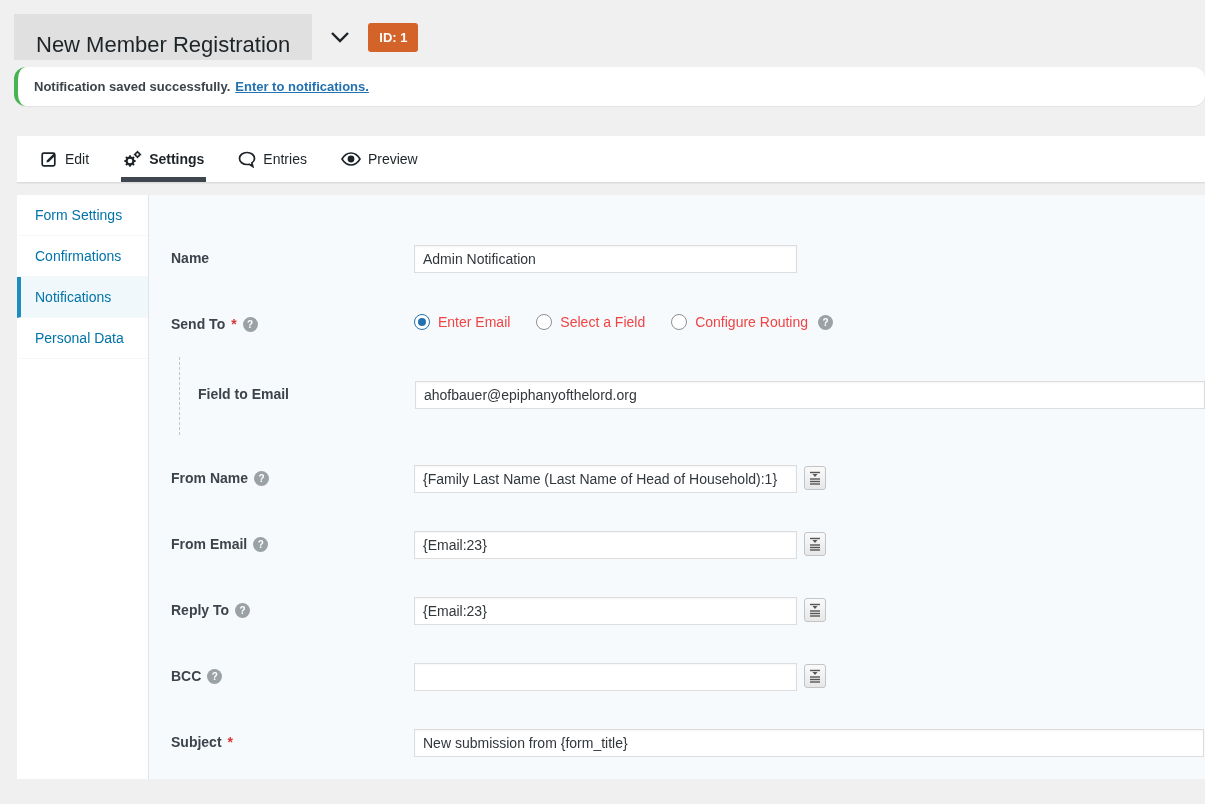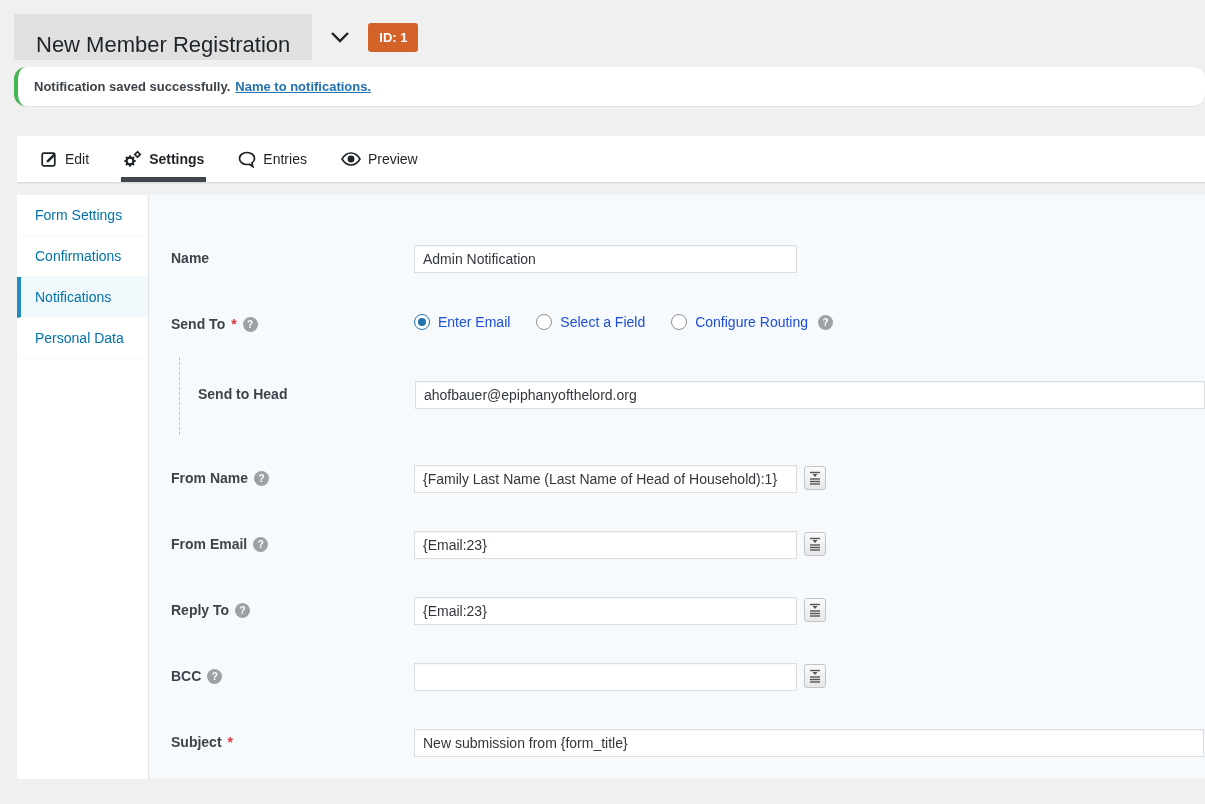--- a/index.html
+++ b/index.html
@@ -56,21 +56,21 @@
   .w-std { width:383px; }
   .w-wide { width:790px; }
 
   .merge-btn { width:22px; height:24px; margin-left:7px; margin-top:1px; cursor:pointer;
                border:1px solid #c3c4c7; border-radius:3px;
                background:linear-gradient(#fafafa,#e7e7e7);
                display:inline-flex; align-items:center; justify-content:center; }
 
   
   .radio-group { display:flex; align-items:center; gap:26px; padding-top:3px; }
-  .radio-item { display:flex; align-items:center; gap:8px; font-size:14px; color:#1d4ed8;
+  .radio-item { display:flex; align-items:center; gap:8px; font-size:14px; color:#ef4444;
                 cursor:pointer; }
   .radio-circle { width:16px; height:16px; border-radius:50%; background:#fff;
                   border:1px solid #8c8f94; display:inline-flex; align-items:center;
                   justify-content:center; flex:0 0 auto; }
   .radio-item.checked .radio-circle { border-color:#2271b1; }
   .radio-item.checked .radio-circle::after { content:""; width:8px; height:8px;
                   border-radius:50%; background:#2271b1; }
 
   
   .child-section { border-left:1px dashed #c3c4c7; margin:0 0 30px 8px;
@@ -86,21 +86,21 @@
   <div class="chevron-btn">
     <svg width="20" height="12" viewBox="0 0 20 12">
         <polyline points="2,2 10,10 18,2" fill="none" stroke="#1d2327" stroke-width="2.4"></polyline>
       </svg>
   </div>
   <div class="id-badge">ID: 1</div>
 </div>
 
 <div class="notice">
   <span>Notification saved successfully.</span>
-  <a href="#">Name to notifications.</a>
+  <a href="#">Enter to notifications.</a>
 </div>
 
 <div class="tabbar">
   <div class="tab">
     <span>
       <svg width="17" height="17" viewBox="0 0 17 17">
         <rect x="1.2" y="2.2" width="12.6" height="12.6" rx="1.5" fill="none" stroke="#1d2327" stroke-width="1.7"></rect>
         <path d="M5.5 11.5 L6 9.2 L12.5 2.7 L14.3 4.5 L7.8 11 Z" fill="#1d2327"></path>
       </svg>
     </span>
@@ -189,21 +189,21 @@
           <span class="radio-circle"></span>
           <span>Configure Routing</span>
         </span>
         <span class="help-icon" style="margin-left:-16px;"></span>
       </div>
     </div>
 
     <div class="child-section">
       <div class="row">
         <div class="lbl">
-          <span>Send to Head</span>
+          <span>Field to Email</span>
         </div>
         <input type="text" class="w-wide" value="ahofbauer@epiphanyofthelord.org" style="">
       </div>
     </div>
 
     <div class="row">
       <div class="lbl">
         <span>From Name</span>
         <span class="help-icon"></span>
       </div>

